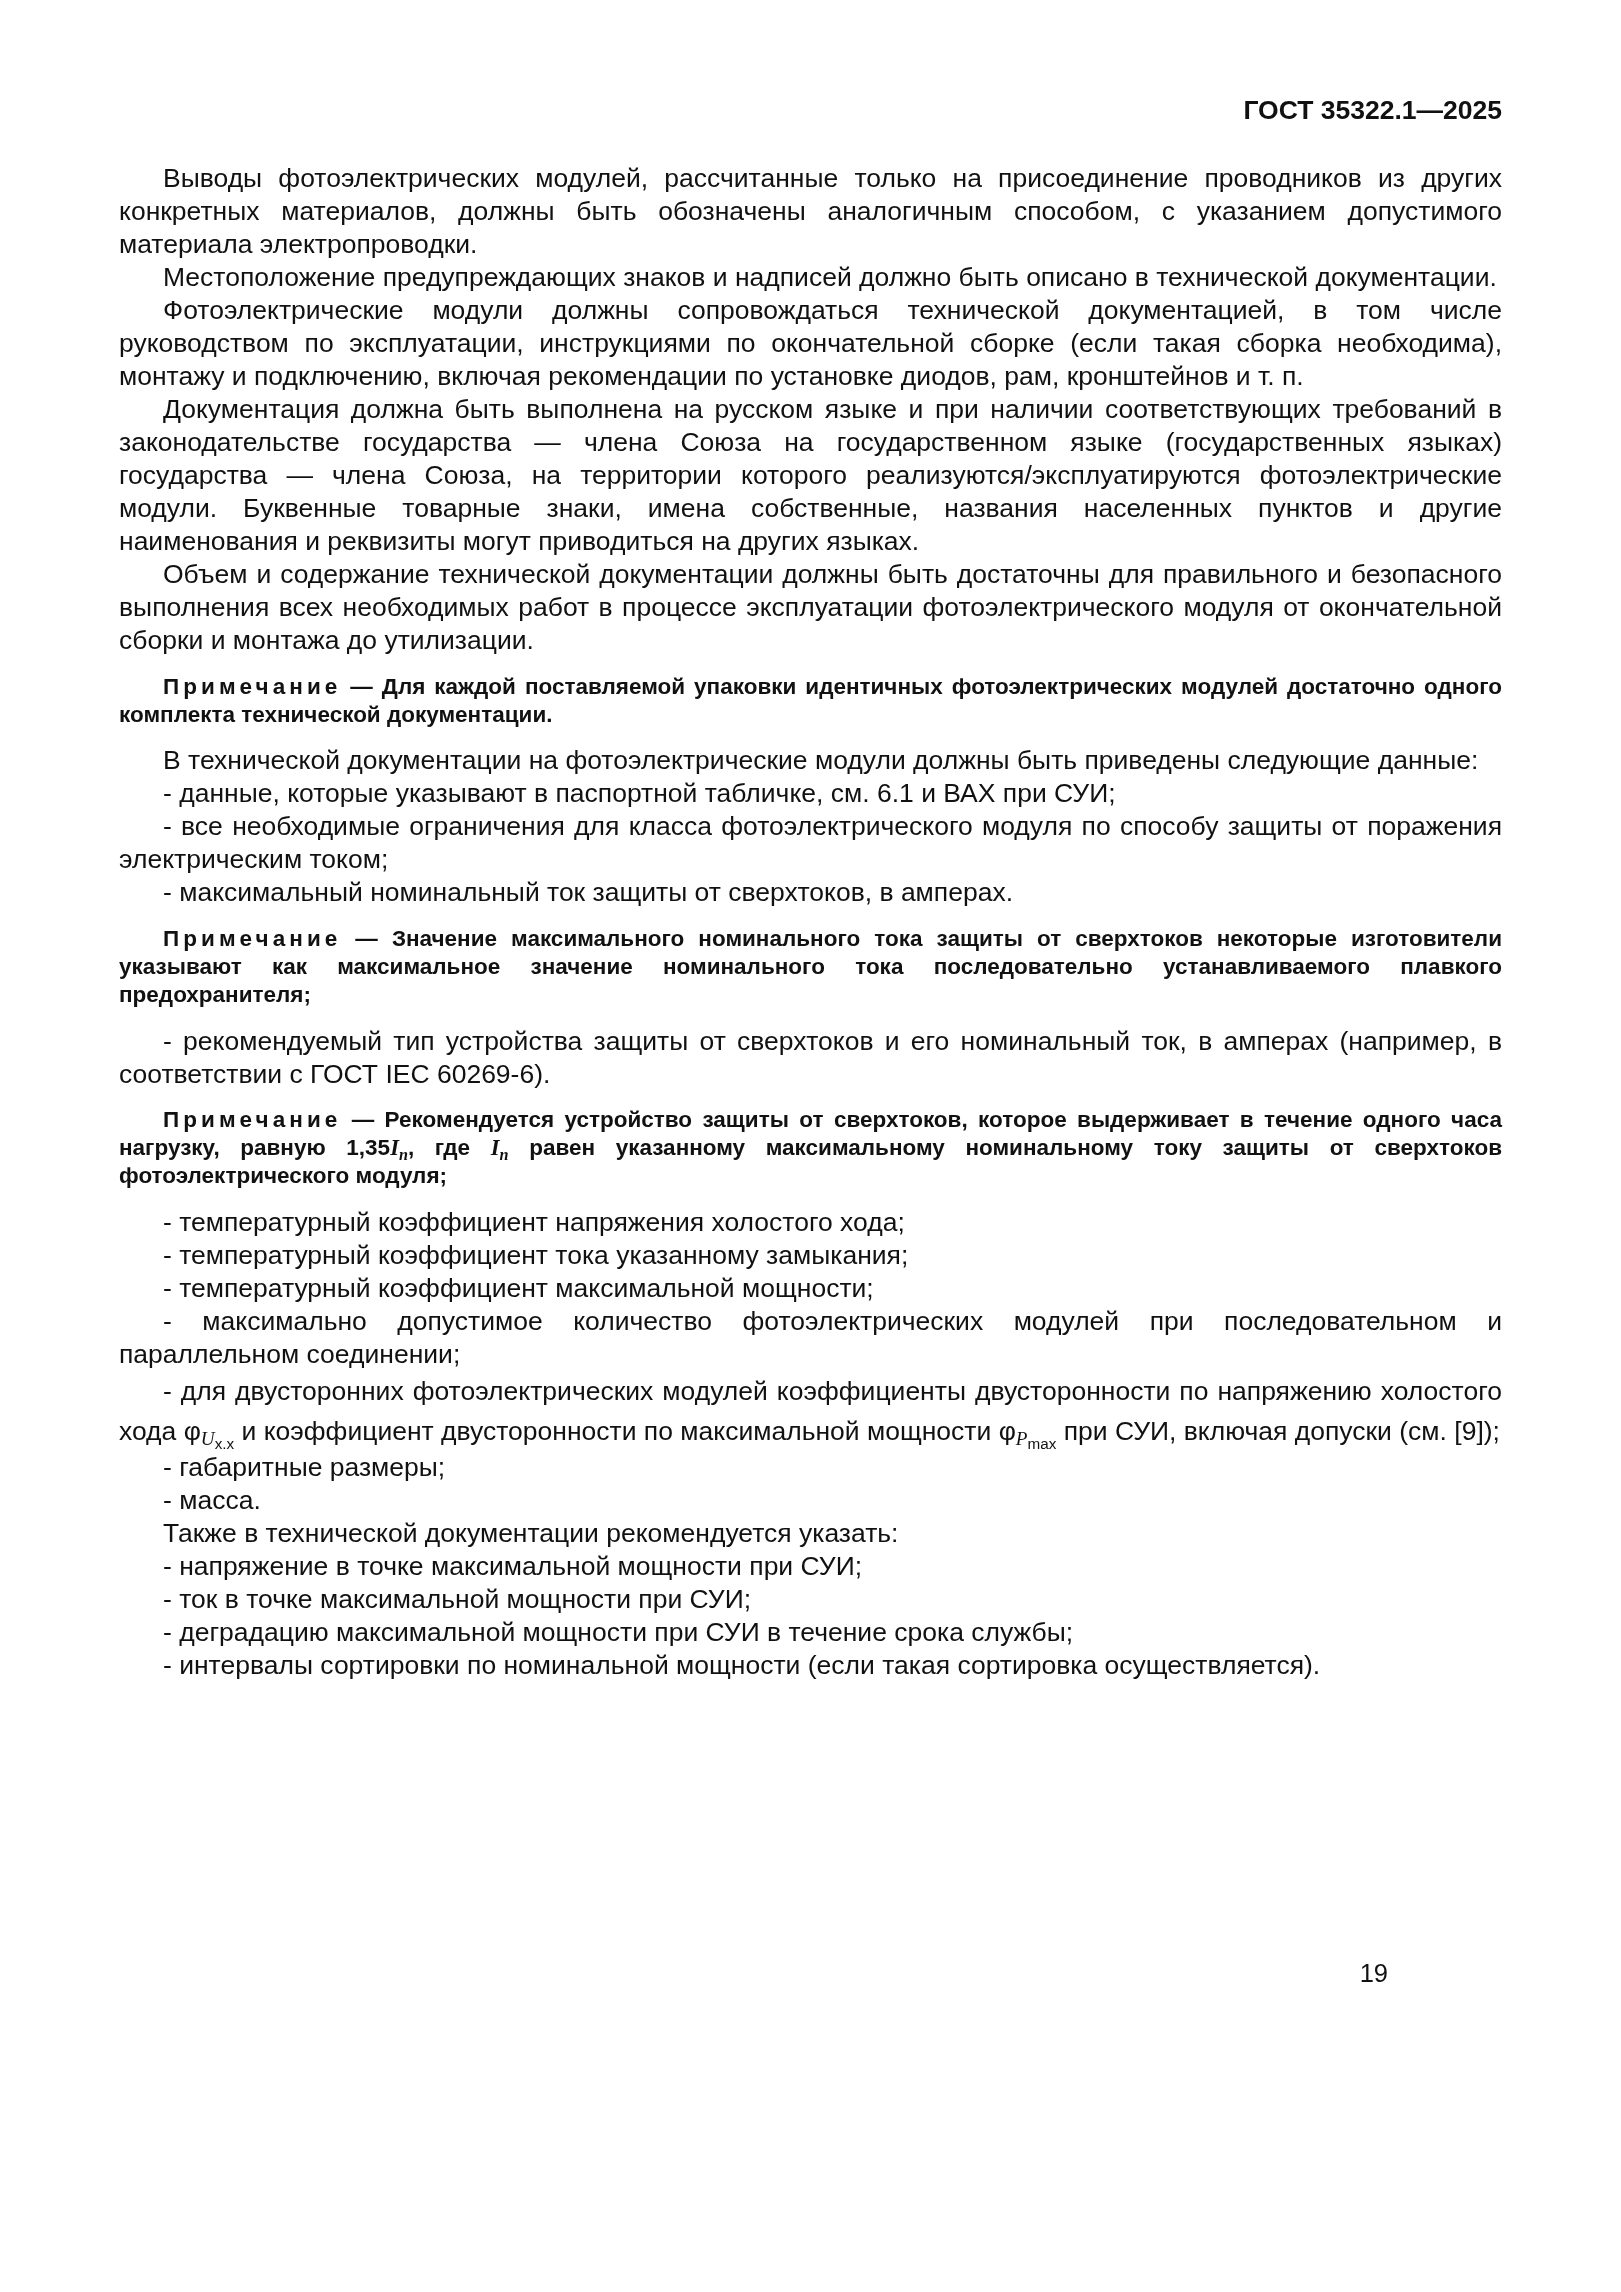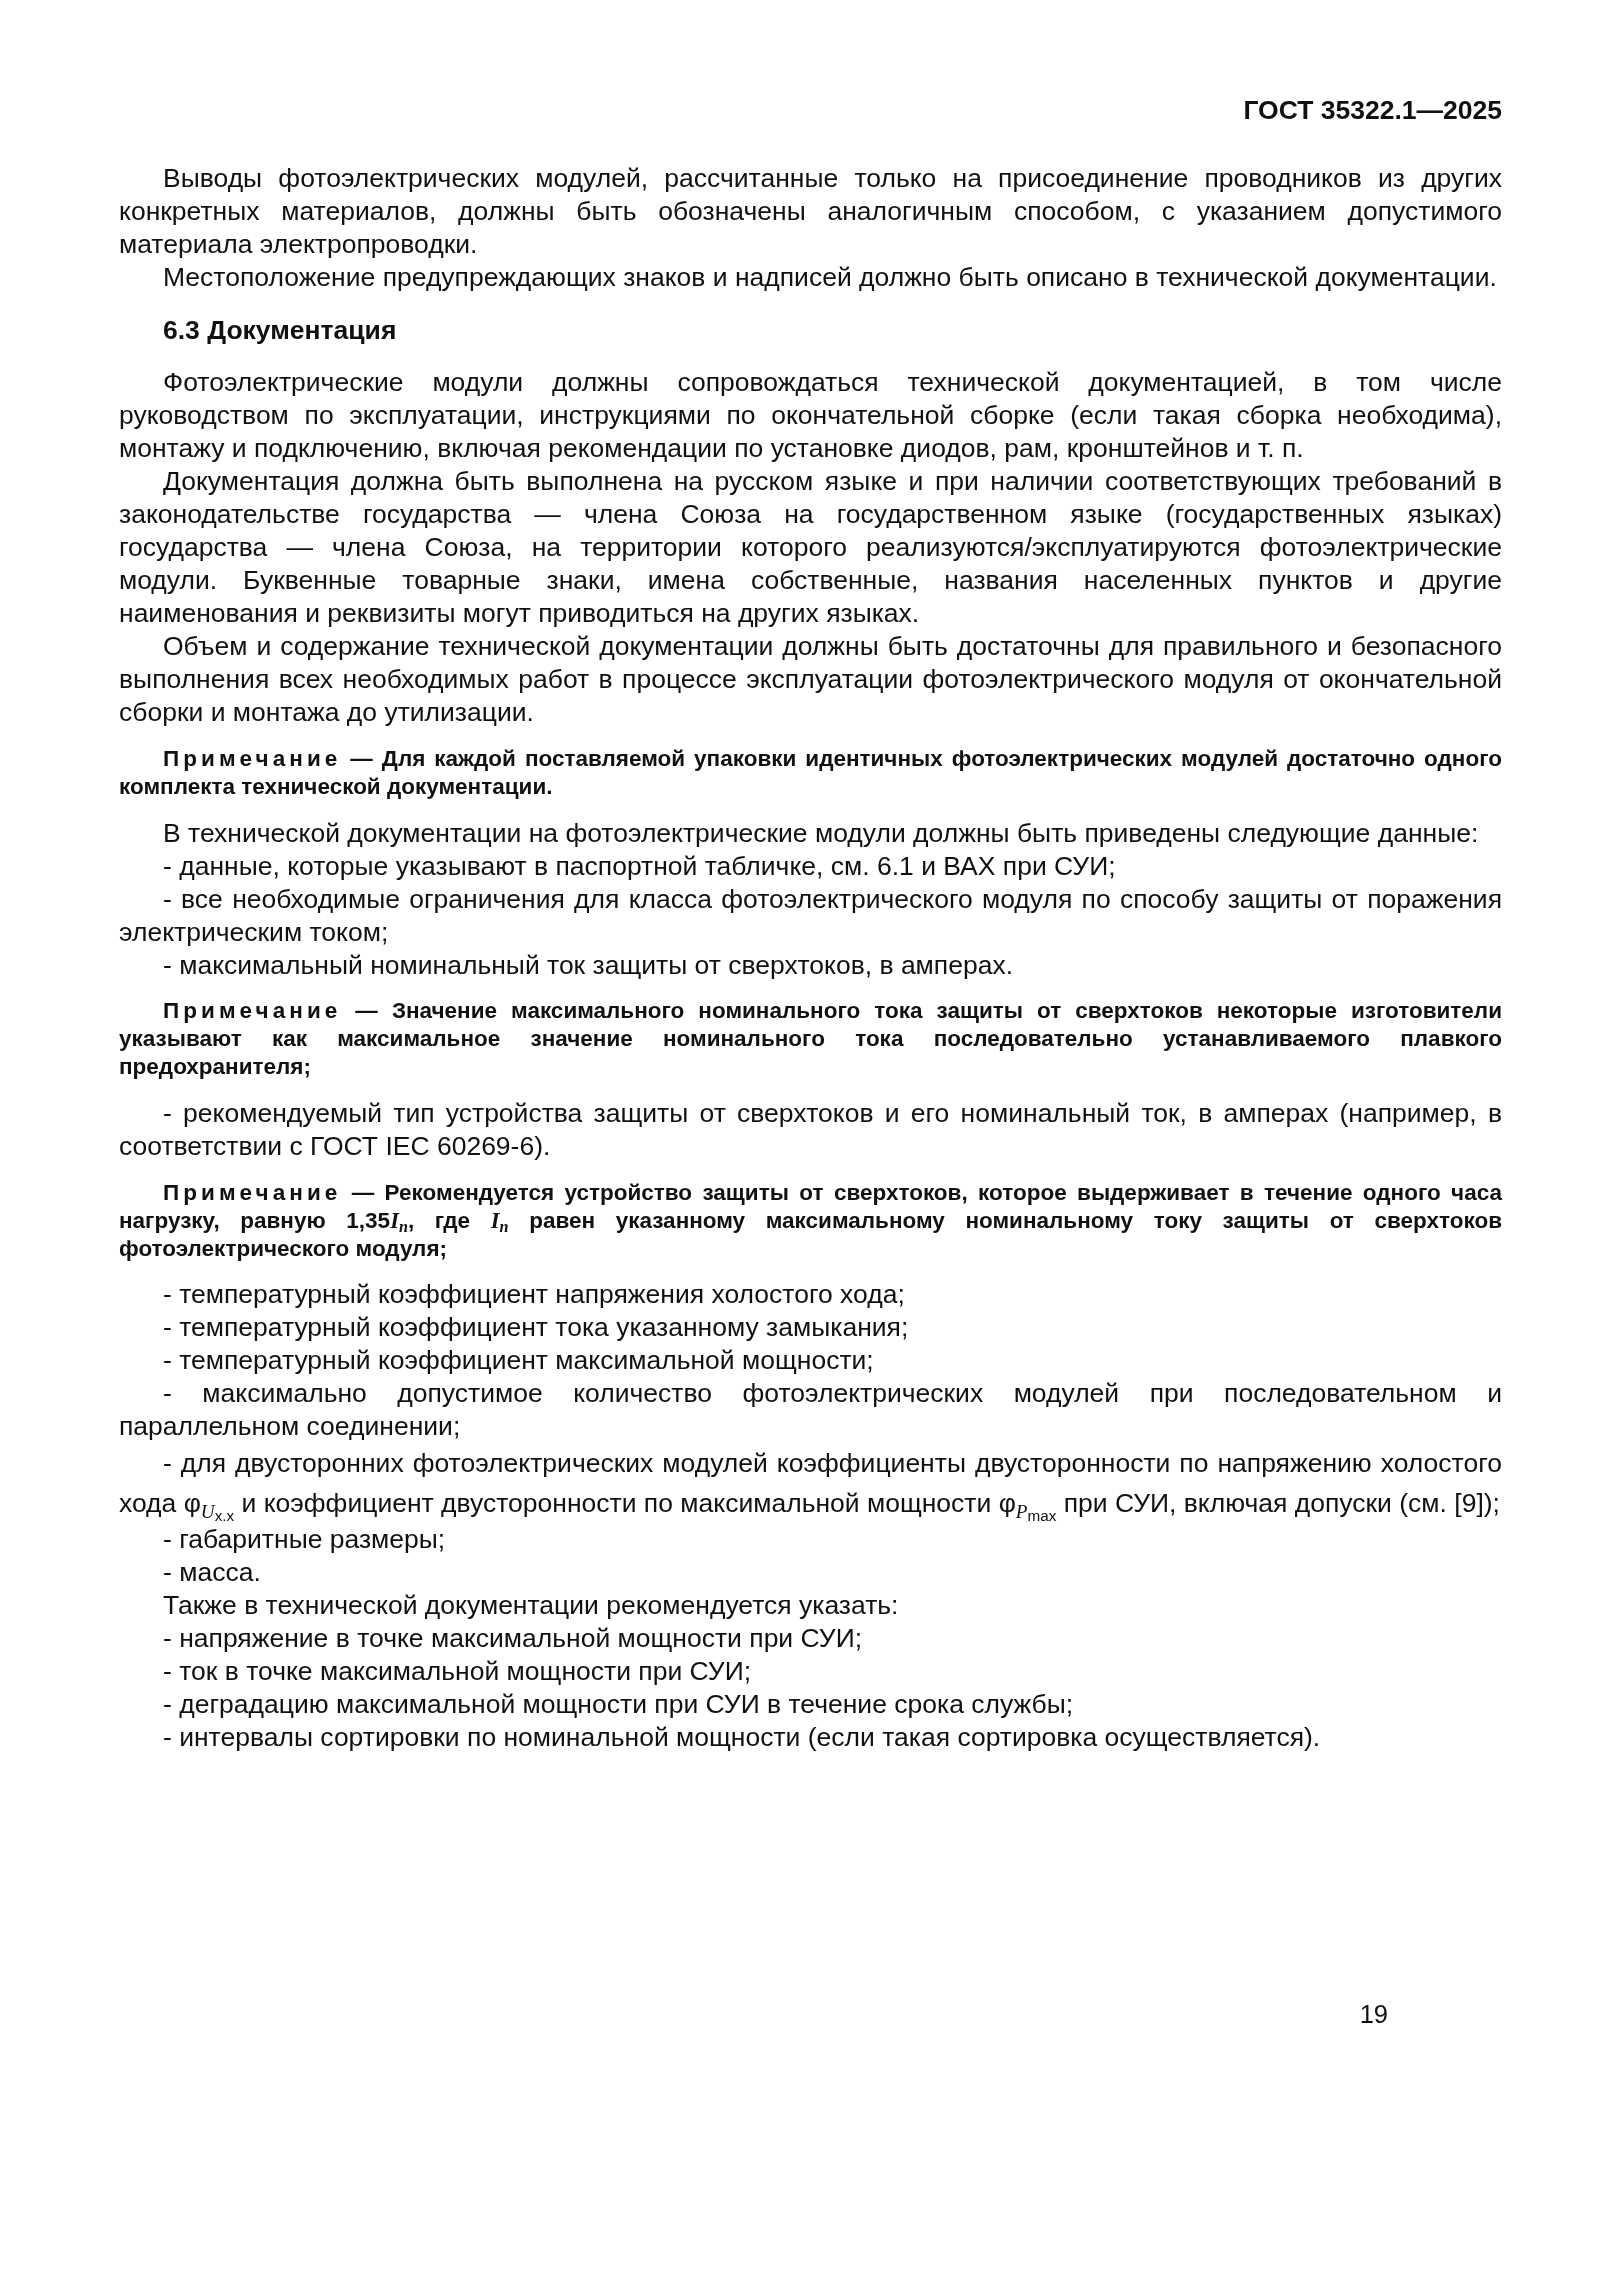--- a/index.html
+++ b/index.html
@@ -60,38 +60,37 @@
     line-height: 0;
   }
   .subsub {
     font-size: 0.8em;
     position: relative;
     top: 0.22em;
     line-height: 0;
   }
   .page-num {
     position: absolute;
-    top: 1999px;
+    top: 1958px;
     right: 122px;
     font-size: 25.5px;
     line-height: 31px;
   }
 </style>
 </head>
 <body>
 
 <div class="page">
   <div class="content">
 
     <div class="doc-code">ГОСТ 35322.1—2025</div>
 
     <p class="para">Выводы фотоэлектрических модулей, рассчитанные только на присоединение проводников из других конкретных материалов, должны быть обозначены аналогичным способом, с указанием допустимого материала электропроводки.</p>
     <p class="para">Местоположение предупреждающих знаков и надписей должно быть описано в технической документации.</p>
 
-    <p class="heading">6.3 Документация</p>
 
     <p class="para">Фотоэлектрические модули должны сопровождаться технической документацией, в том числе руководством по эксплуатации, инструкциями по окончательной сборке (если такая сборка необходима), монтажу и подключению, включая рекомендации по установке диодов, рам, кронштейнов и т. п.</p>
     <p class="para">Документация должна быть выполнена на русском языке и при наличии соответствующих требований в законодательстве государства — члена Союза на государственном языке (государственных языках) государства — члена Союза, на территории которого реализуются/эксплуатируются фотоэлектрические модули. Буквенные товарные знаки, имена собственные, названия населенных пунктов и другие наименования и реквизиты могут приводиться на других языках.</p>
     <p class="para">Объем и содержание технической документации должны быть достаточны для правильного и безопасного выполнения всех необходимых работ в процессе эксплуатации фотоэлектрического модуля от окончательной сборки и монтажа до утилизации.</p>
 
     <p class="note"><span class="note-label">Примечание</span><span> — Для каждой поставляемой упаковки идентичных фотоэлектрических модулей достаточно одного комплекта технической документации.</span></p>
 
     <p class="para">В технической документации на фотоэлектрические модули должны быть приведены следующие данные:</p>
 
     <p class="para">- данные, которые указывают в паспортной табличке, см. 6.1 и ВАХ при СУИ;</p>

